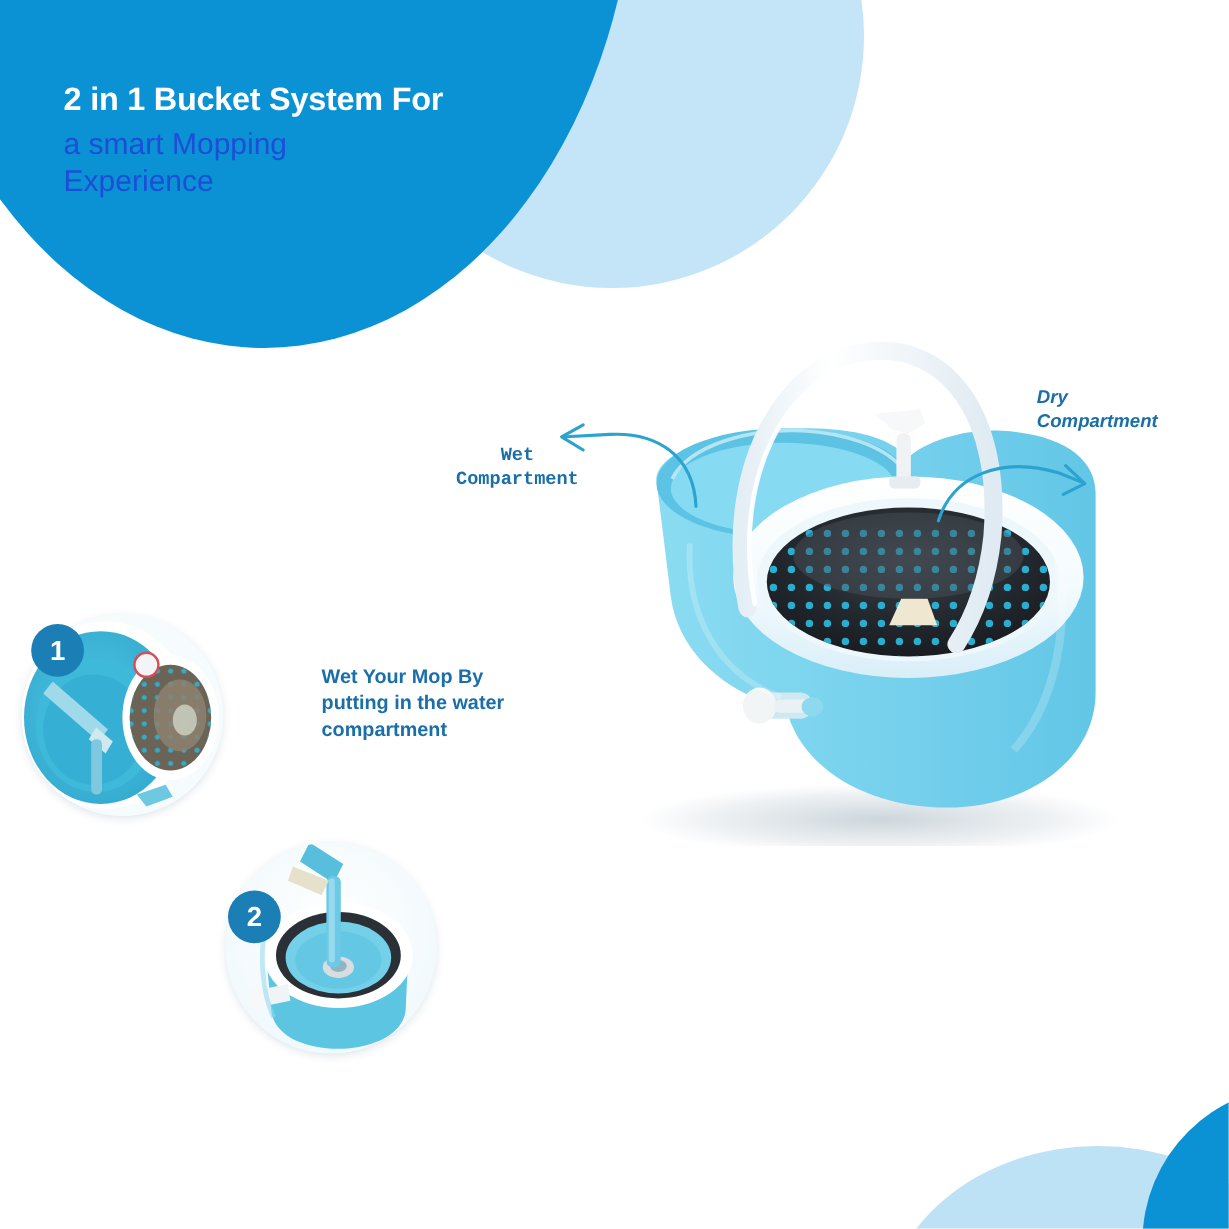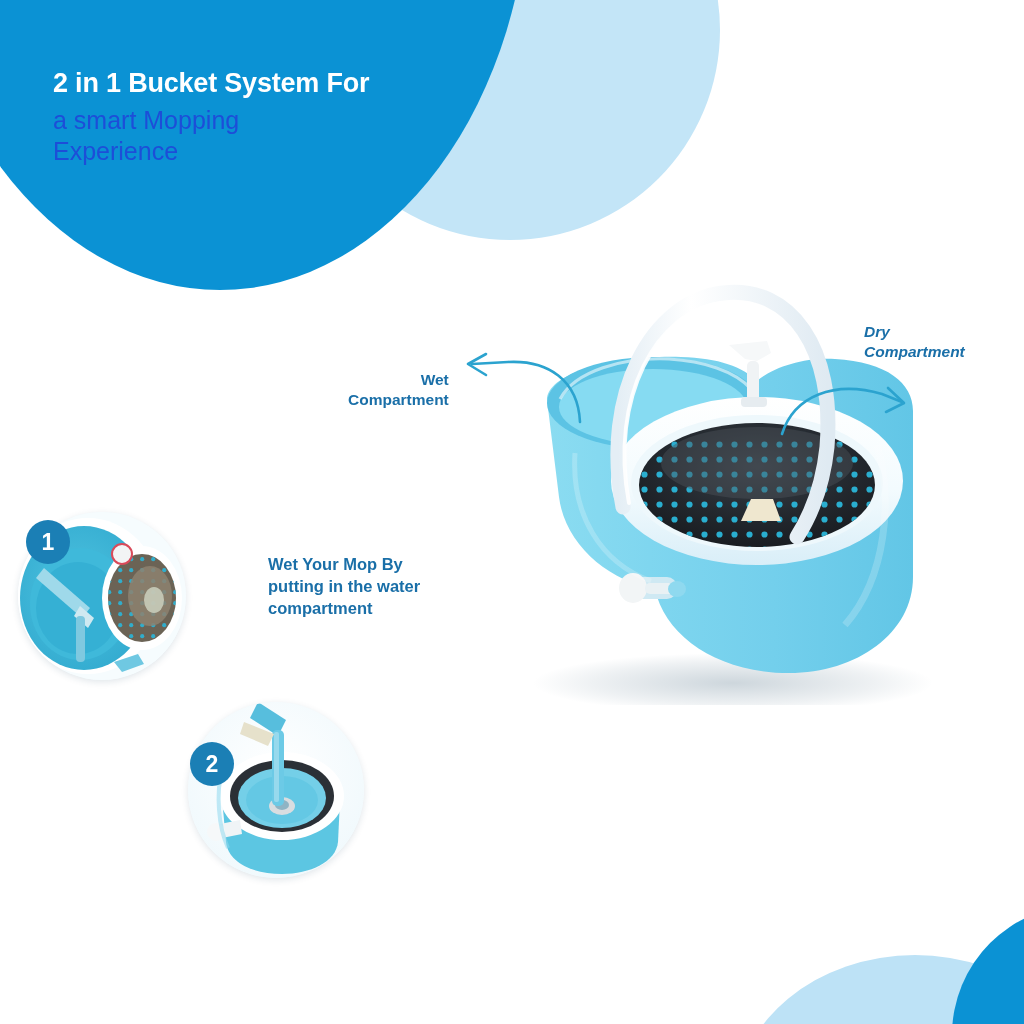--- a/index.html
+++ b/index.html
@@ -78,21 +78,21 @@
   }
 
   
   .callout-label {
     position: absolute;
     font-size: 15.5px;
     font-weight: bold;
     color: #1a6fa8;
     line-height: 1.28;
   }
-  #wet-callout { left: 348px; top: 370px; text-align: right; }
+  #wet-callout { left: 380px; top: 370px; text-align: center; font-family: Liberation Mono, monospace; }
   #dry-callout { left: 864px; top: 322px; text-align: left; font-style: italic; }
 
   .callout-arrow { position: absolute; }
   #wet-arrow { left: 452px; top: 352px; }
   #dry-arrow { left: 780px; top: 372px; }
 
   
   #product {
     position: absolute;
     left: 505px;

